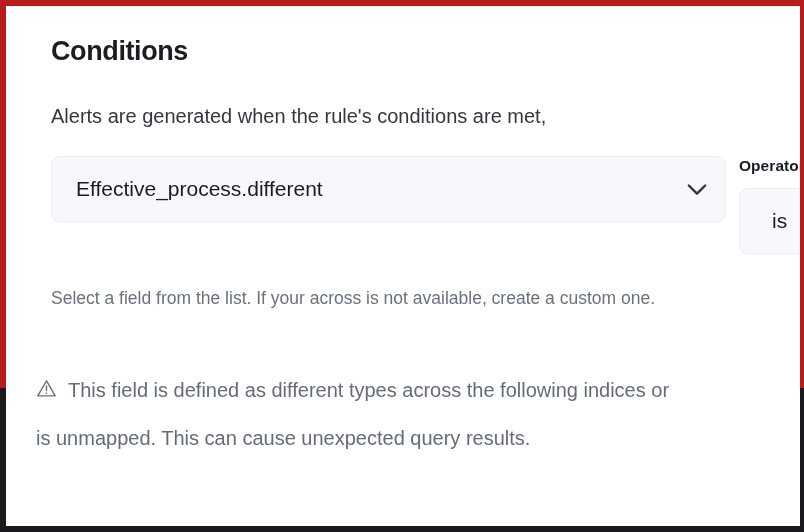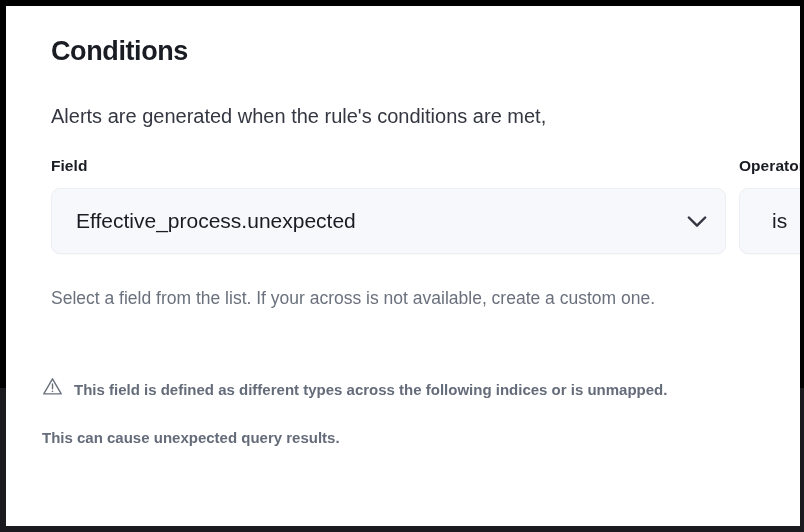--- a/index.html
+++ b/index.html
@@ -12,21 +12,21 @@
     height: 532px;
     overflow: hidden;
     font-family: "Liberation Sans", sans-serif;
     -webkit-font-smoothing: antialiased;
   }
 
   #screen {
     position: relative;
     width: 804px;
     height: 388px;
-    background: #000000;
+    background: #b91c1c;
     box-sizing: border-box;
   }
 
   
   #viewport {
     position: absolute;
     left: 6px;
     top: 6px;
     width: 794px;
     height: 520px;
@@ -141,27 +141,27 @@
     top: 277px;
     width: 630px;
     font-size: 17.5px;
     color: #6a717d;
     line-height: 31px;
     font-weight: 400;
   }
 
   .warning {
     position: absolute;
-    left: 36px;
+    left: 30px;
     top: 360px;
     width: 648px;
-    font-size: 15px;
+    font-size: 20px;
     color: #646b79;
     line-height: 48px;
-    font-weight: 700;
+    font-weight: 400;
   }
   .warning-icon {
     display: inline-block;
     vertical-align: -2px;
     margin-right: 11px;
   }
   .warning-icon svg { display: block; }
 </style>
 </head>
 <body>
@@ -170,24 +170,23 @@
   <div id="viewport">
     <div id="content">
 
       <div class="panel-title">Conditions</div>
 
       <div class="panel-desc">Alerts are generated when the rule's conditions are met,</div>
 
       <div class="form-row">
 
         <div class="field-col">
-          <label class="form-label">Field</label>
 
           <div class="combo field">
-            <span class="combo-value">Effective_process.unexpected</span>
+            <span class="combo-value">Effective_process.different</span>
             <span class="combo-arrow">
               <svg width="28" height="28" viewBox="0 0 24 24" fill="none" stroke="#343741" stroke-width="2.1" stroke-linecap="round" stroke-linejoin="round">
                 <polyline points="5,9 12,16 19,9"></polyline>
               </svg>
             </span>
           </div>
         </div>
 
         <div class="operator-col">
           <label class="form-label">Operator</label>

